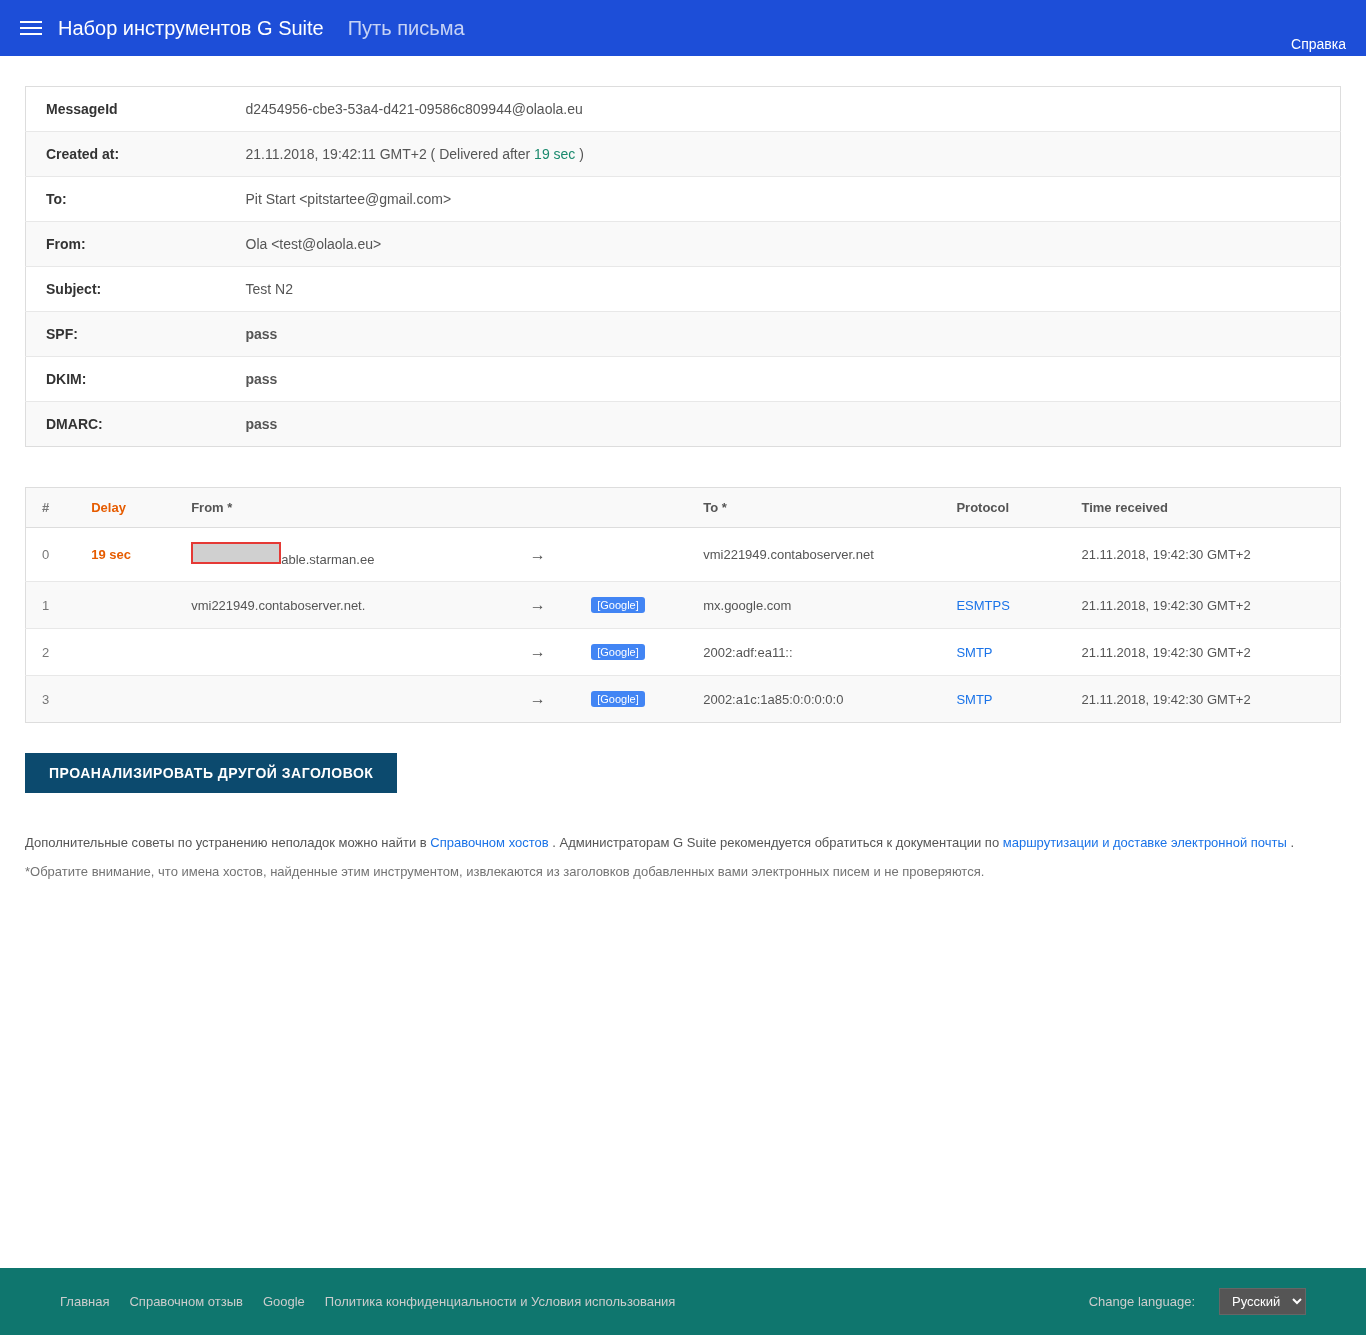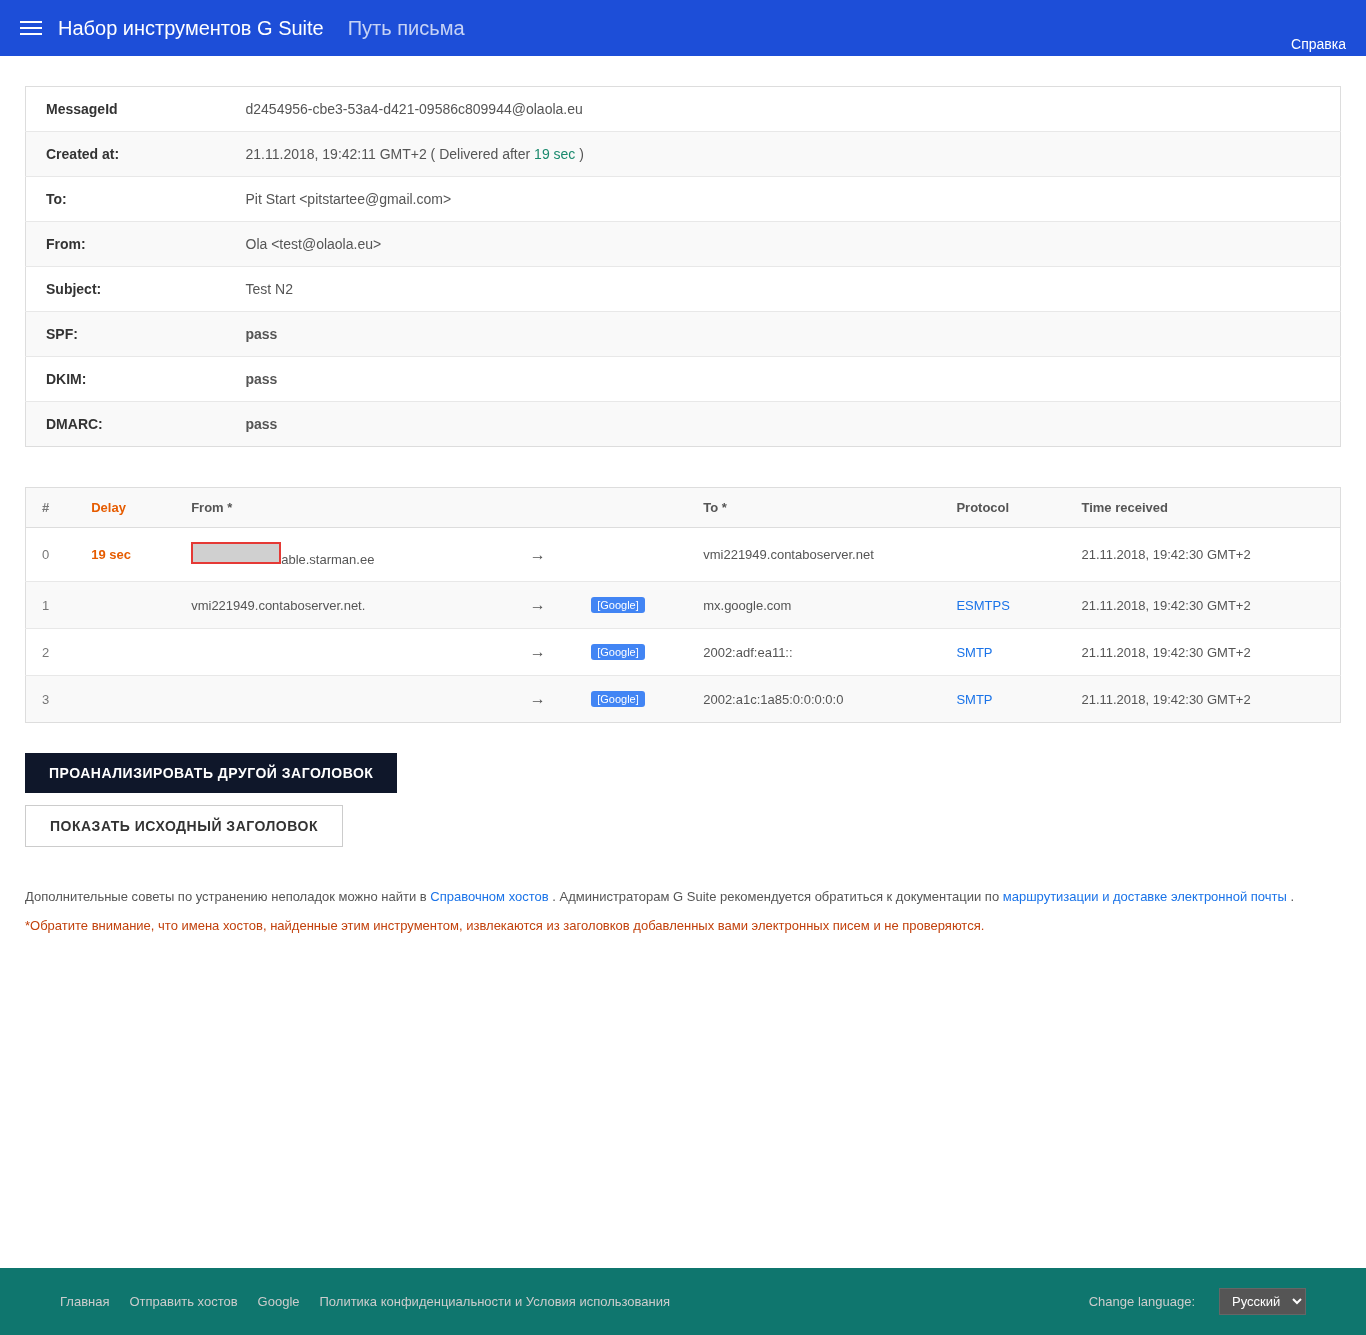--- a/index.html
+++ b/index.html
@@ -73,21 +73,21 @@
       display: inline-block;
       min-width: 90px;
       height: 22px;
     }
 
     .arrow-icon { font-size: 16px; color: #555; }
 
     
     .buttons-section { margin-bottom: 40px; display: flex; flex-direction: column; gap: 12px; align-items: flex-start; }
     .btn-analyze {
-      background: #0f172a;
+      background: #0c4a6e;
       color: #fff;
       border: none;
       padding: 12px 24px;
       font-size: 14px;
       font-weight: bold;
       text-transform: uppercase;
       cursor: pointer;
       letter-spacing: 0.5px;
     }
     .btn-show {
@@ -98,21 +98,21 @@
       font-size: 14px;
       font-weight: bold;
       text-transform: uppercase;
       cursor: pointer;
       letter-spacing: 0.5px;
     }
 
     
     .notes-section { font-size: 13px; color: #555; margin-bottom: 20px; line-height: 1.6; }
     .notes-section p { margin-bottom: 8px; }
-    .note-green { color: #c2410c; font-size: 13px; }
+    .note-green { color: #737373; font-size: 13px; }
 
     
     .footer {
       background: #0f766e;
       color: #ccc;
       padding: 20px 60px;
       display: flex;
       align-items: center;
       justify-content: space-between;
       font-size: 13px;
@@ -247,40 +247,39 @@
           <td class="col-to">2002:a1c:1a85:0:0:0:0:0</td>
           <td class="col-protocol"><a href="#" class="link-blue">SMTP</a></td>
           <td class="col-time">21.11.2018, 19:42:30 GMT+2</td>
         </tr>
       </tbody>
     </table>
   </div>
 
   <div class="buttons-section">
     <button class="btn-analyze">ПРОАНАЛИЗИРОВАТЬ ДРУГОЙ ЗАГОЛОВОК</button>
-    <button class="btn-show">ПОКАЗАТЬ ИСХОДНЫЙ ЗАГОЛОВОК</button>
   </div>
 
   <div class="notes-section">
     <p>
       <span>Дополнительные советы по устранению неполадок можно найти в </span>
       <a href="#" class="link-blue">Справочном хостов</a>
       <span>. Администраторам G Suite рекомендуется обратиться к документации по </span>
       <a href="#" class="link-blue">маршрутизации и доставке электронной почты</a>
       <span>.</span>
     </p>
     <p class="note-green">*Обратите внимание, что имена хостов, найденные этим инструментом, извлекаются из заголовков добавленных вами электронных писем и не проверяются.</p>
   </div>
 
 </div>
 
 <div class="footer">
   <div class="footer-links">
     <a href="#">Главная</a>
-    <a href="#">Отправить хостов</a>
+    <a href="#">Справочном отзыв</a>
     <a href="#">Google</a>
     <a href="#">Политика конфиденциальности и Условия использования</a>
   </div>
   <div class="footer-right">
     <label>Change language:</label>
     <select class="footer-select">
       <option>Русский</option>
       <option>English</option>
     </select>
   </div>

